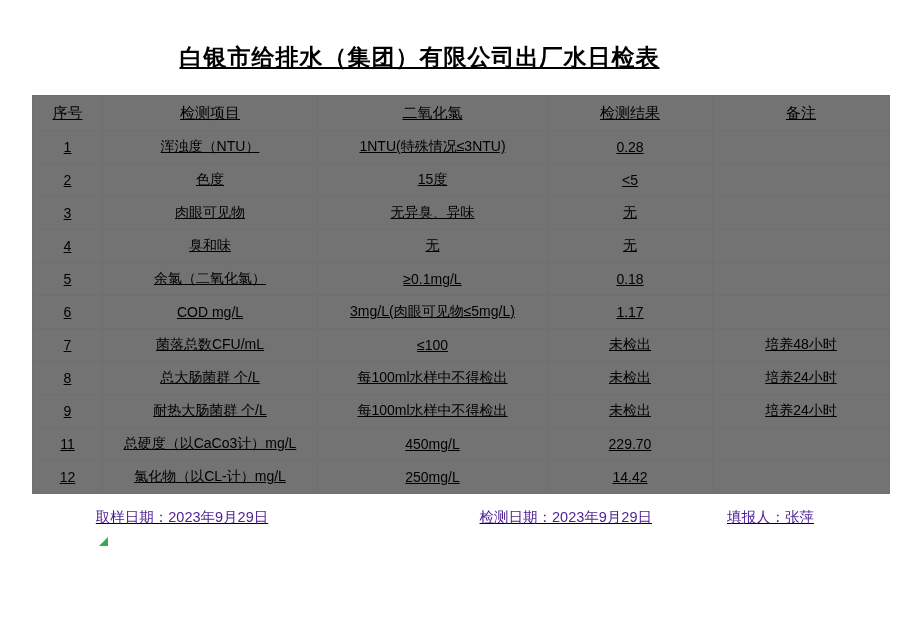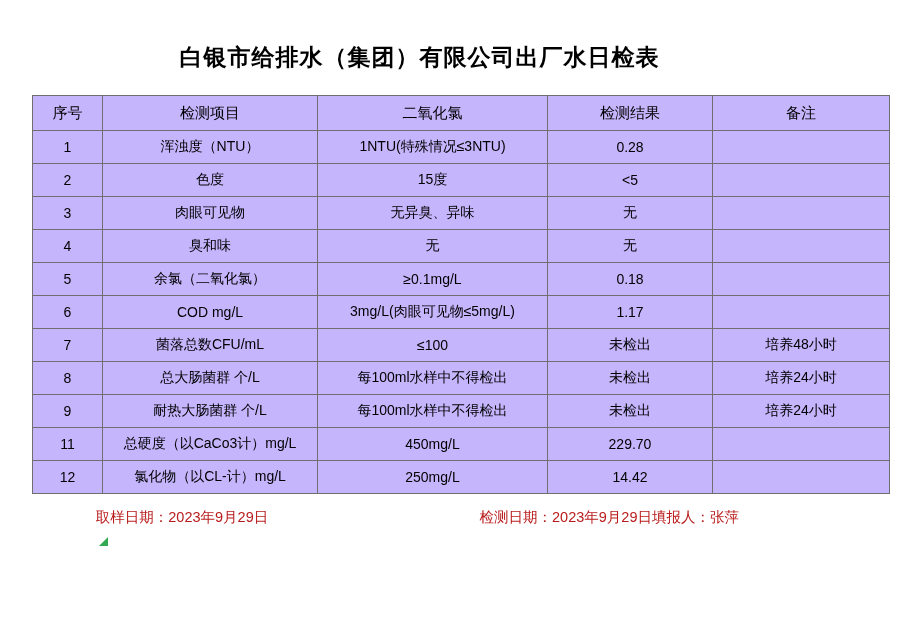--- a/index.html
+++ b/index.html
@@ -12,40 +12,41 @@
     background: #ffffff;
     font-family: "Liberation Serif", "DejaVu Serif", serif;
     color: #000000;
     overflow: hidden;
   }
   .page {
     position: relative;
     width: 839px;
     height: 644px;
     box-sizing: border-box;
+    text-decoration: underline;
   }
   .doc-title {
     text-align: center;
     font-family: "Liberation Sans", "DejaVu Sans", sans-serif;
     font-weight: bold;
     font-size: 23px;
     letter-spacing: 1px;
     margin: 0;
     padding-top: 42px;
     padding-bottom: 0;
     color: #000;
   }
   .table-wrap {
     margin: 22px 32px 0 32px;
   }
   table.report {
     border-collapse: collapse;
     width: 857px;
     table-layout: fixed;
-    background: #c4b5fd;
+    background: #737373;
   }
   table.report th,
   table.report td {
     border: 1px solid #6f6f6f;
     height: 32px;
     padding: 0 2px;
     text-align: center;
     vertical-align: middle;
     font-size: 14px;
     font-family: "Liberation Sans", "DejaVu Sans", sans-serif;
@@ -80,25 +81,25 @@
   td.cell-limit {
     font-family: "Liberation Serif", "DejaVu Serif", serif;
     font-size: 13.5px;
   }
   .footer {
     margin: 14px 32px 0 32px;
     width: 857px;
     display: flex;
     font-family: "Liberation Sans", "DejaVu Sans", sans-serif;
     font-size: 14.5px;
-    color: #b91c1c;
+    color: #4c1d95;
   }
   .footer .f-sample  { width: 300px; text-align: center; }
   .footer .f-test    { width: 320px; text-align: right; }
-  .footer .f-reporter{ width: 237px; text-align: left; }
+  .footer .f-reporter{ width: 237px; text-align: center; }
 
   
   .corner-mark {
     position: absolute;
     left: 99px;
     top: 537px;
     width: 0;
     height: 0;
     border-left: 9px solid transparent;
     border-bottom: 9px solid #35a853;

